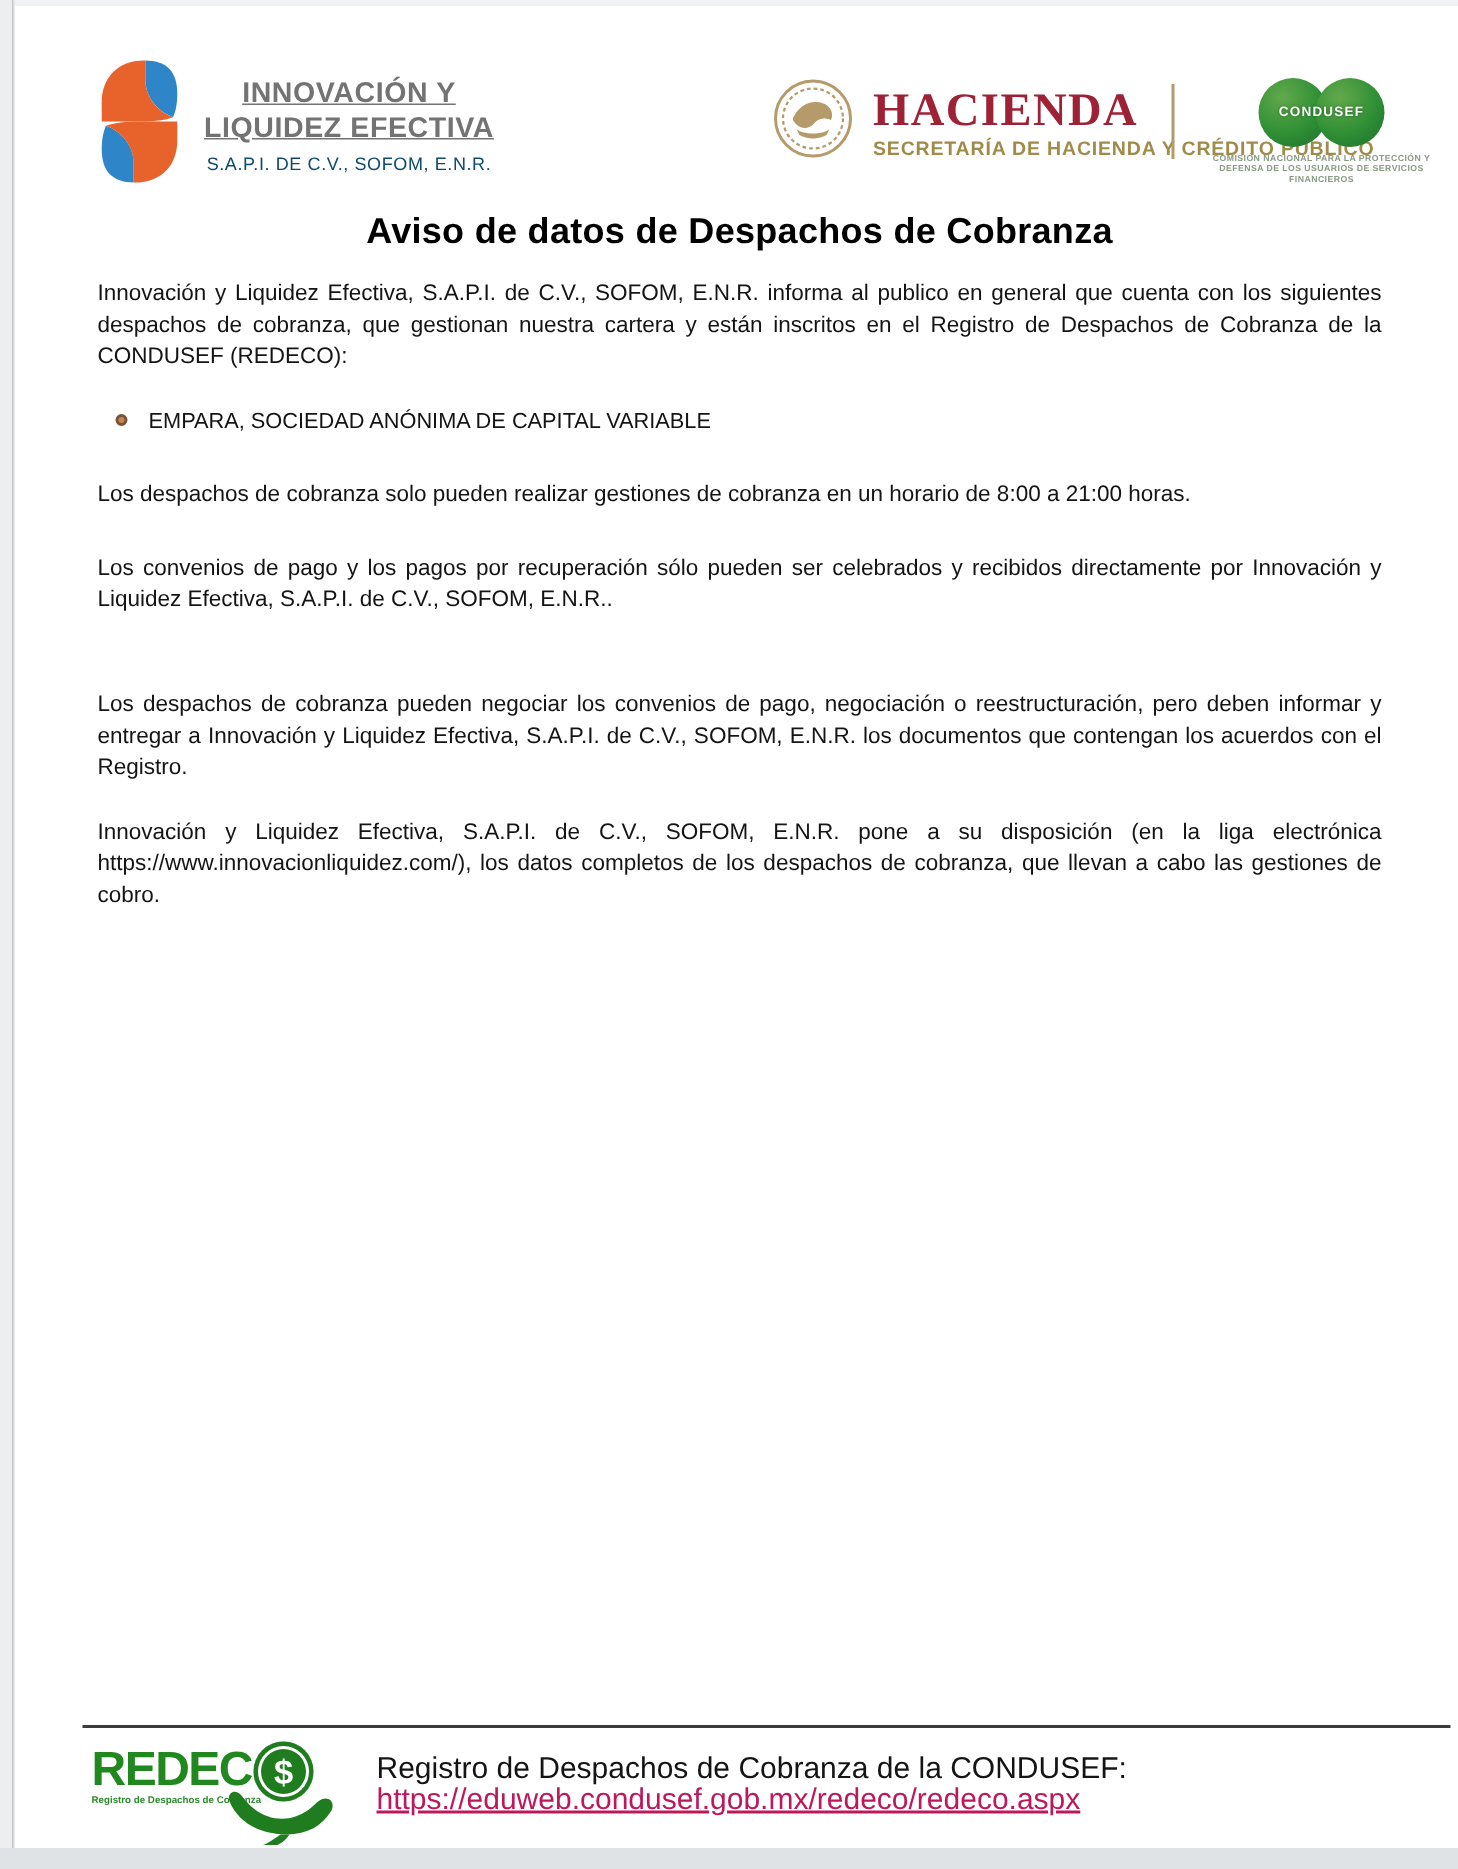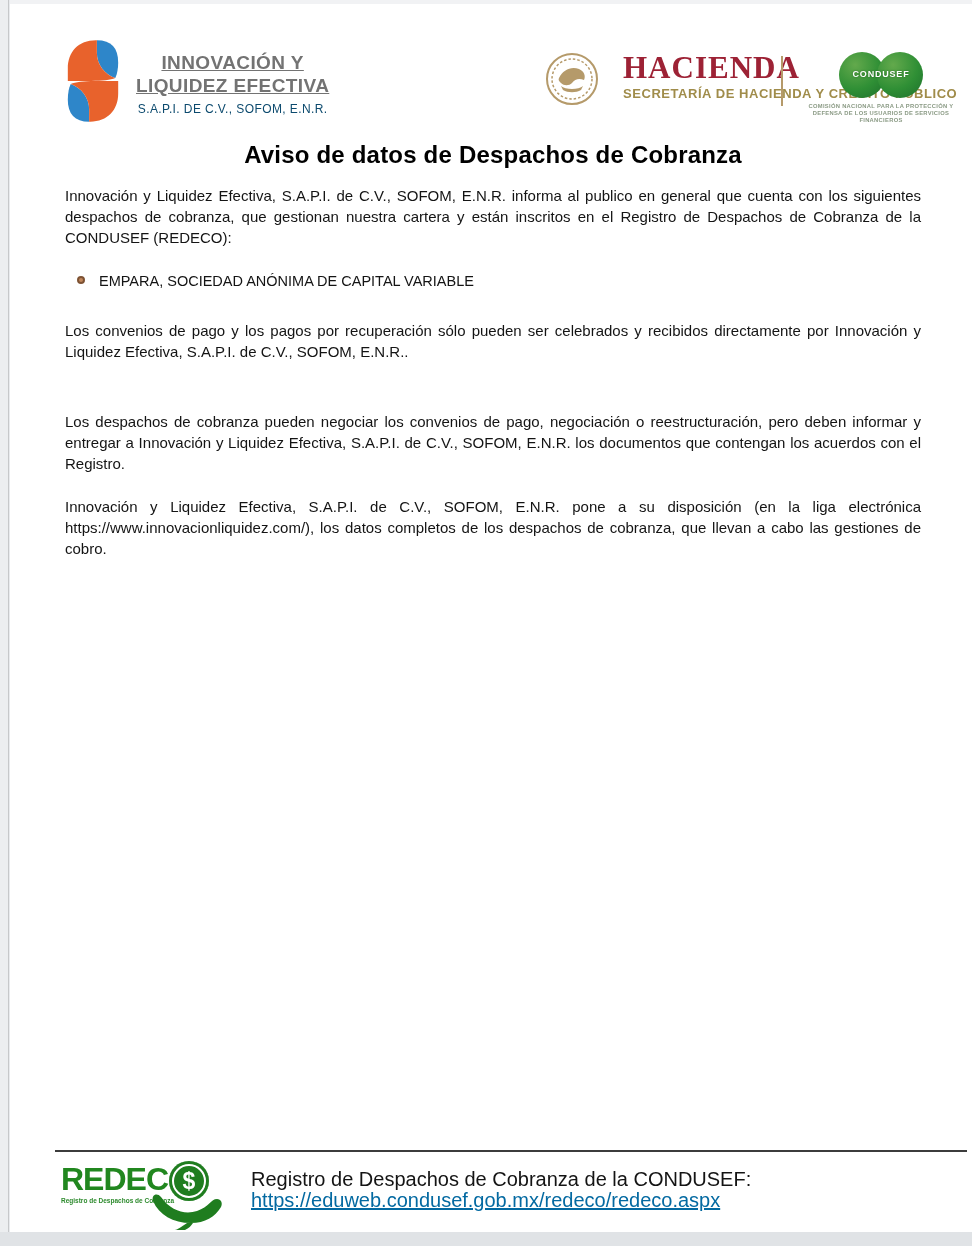--- a/index.html
+++ b/index.html
@@ -31,22 +31,22 @@
     display:flex; align-items:center; gap:12px;
   }
   .brand-text { text-align:center; }
   .brand-line {
     font-size:19px; font-weight:800; color:#737373; letter-spacing:0.4px; line-height:23px;text-decoration:underline;
   }
   .brand-sub {
     font-size:12px; color:#0c4a6e; margin-top:5px; letter-spacing:0.4px;
   }
   .hacienda {
-    position:absolute; left:535px; top:48px;
-    display:flex; gap:24px;
+    position:absolute; left:505px; top:48px;
+    display:flex; align-items:center; gap:13px;
   }
   .hacienda-text-title {
     font-family:"Liberation Serif", serif;
     font-size:31px; font-weight:bold; color:#9d2235; letter-spacing:1px; line-height:32px;
   }
   .hacienda-text-sub {
     font-size:13px; font-weight:bold; color:#a08c4a; letter-spacing:0.55px; margin-top:2px;
   }
   .gov-divider {
     position:absolute; left:771px; top:52px; width:2px; height:50px; background:#b59a6a;
@@ -107,21 +107,21 @@
     background:#1f7d1f; color:#ffffff; display:flex; align-items:center; justify-content:center;
     font-size:23px; font-weight:800;
     box-shadow:inset 0 0 0 3px #1f7d1f, inset 0 0 0 5px #ffffff;
   }
   .redeco-sub {
     position:absolute; left:6px; top:36px; width:120px;
     font-size:6.5px; font-weight:bold; color:#2e8b2e;
   }
   .redeco-hand { position:absolute; left:96px; top:26px; }
   .footer-text { padding-top:8px; font-size:20px; line-height:21px; color:#141414; }
-  .footer-link { color:#0369a1; text-decoration:underline; }
+  .footer-link { color:#be185d; text-decoration:underline; }
 </style>
 </head>
 <body>
 
 <div class="gutter-left"></div>
 <div class="gutter-top"></div>
 <div class="gutter-bottom"></div>
 
 <div class="page">
 
@@ -170,20 +170,21 @@
 
   <div class="content">
     <h1 class="doc-title">Aviso de datos de Despachos de Cobranza</h1>
 
     <p>Innovación y Liquidez Efectiva, S.A.P.I. de C.V., SOFOM, E.N.R. informa al publico en general que cuenta con los siguientes despachos de cobranza, que gestionan nuestra cartera y están inscritos en el Registro de Despachos de Cobranza de la CONDUSEF (REDECO):</p>
 
     <ul class="agency-list">
       <li><span class="bullet-dot"></span><span>EMPARA, SOCIEDAD ANÓNIMA DE CAPITAL VARIABLE</span></li>
     </ul>
 
+    <p class="p-schedule">Los despachos de cobranza solo pueden realizar gestiones de cobranza en un horario de 8:00 a 21:00 horas.</p>
 
     <p class="p-payments">Los convenios de pago y los pagos por recuperación sólo pueden ser celebrados y recibidos directamente por Innovación y Liquidez Efectiva, S.A.P.I. de C.V., SOFOM, E.N.R..</p>
 
     <p class="p-negotiation">Los despachos de cobranza pueden negociar los convenios de pago, negociación o reestructuración, pero deben informar y entregar a Innovación y Liquidez Efectiva, S.A.P.I. de C.V., SOFOM, E.N.R. los documentos que contengan los acuerdos con el Registro.</p>
 
     <p class="p-link">Innovación y Liquidez Efectiva, S.A.P.I. de C.V., SOFOM, E.N.R. pone a su disposición (en la liga electrónica https://www.innovacionliquidez.com/), los datos completos de los despachos de cobranza, que llevan a cabo las gestiones de cobro.</p>
   </div>
 
   <div class="footer">
     <div class="footer-rule"></div>

